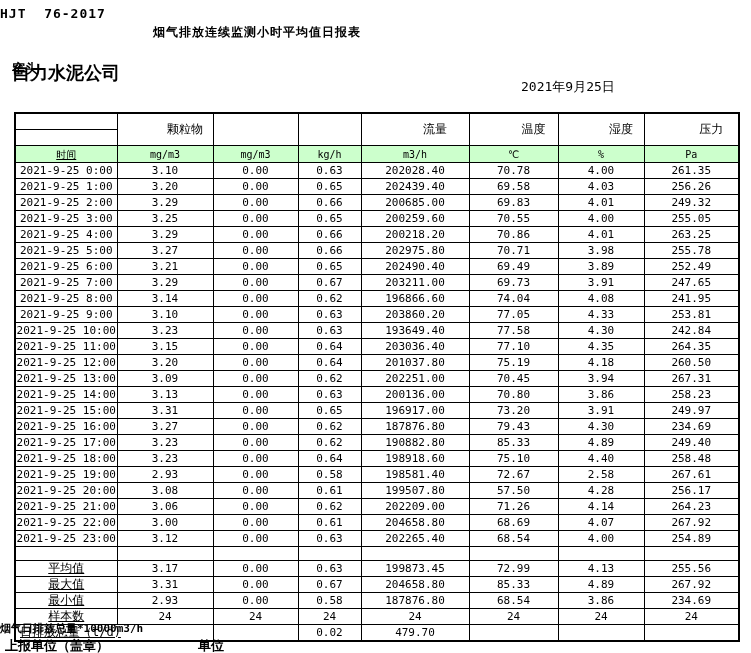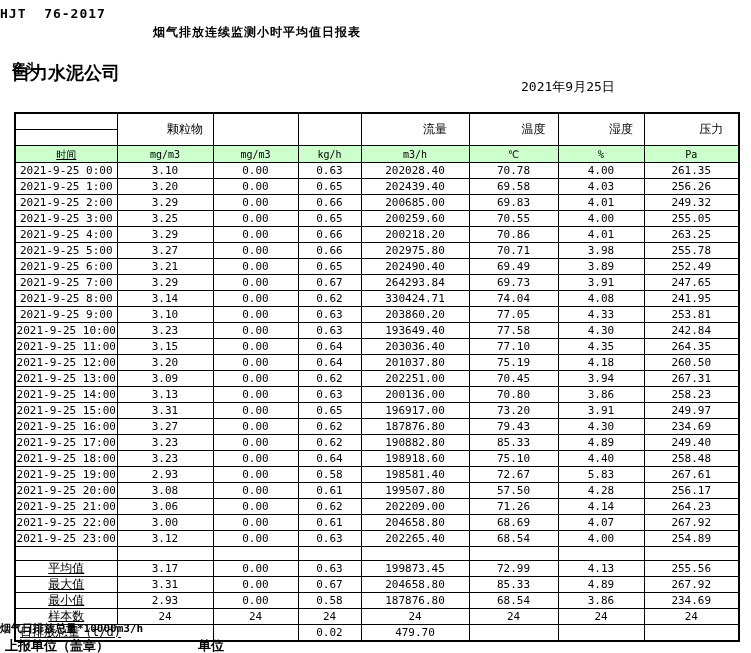--- a/index.html
+++ b/index.html
@@ -144,31 +144,31 @@
           <td>202490.40</td>
           <td>69.49</td>
           <td>3.89</td>
           <td>252.49</td>
         </tr>
         <tr>
           <td>2021-9-25 7:00</td>
           <td>3.29</td>
           <td>0.00</td>
           <td>0.67</td>
-          <td>264293.84</td>
+          <td>203211.00</td>
           <td>69.73</td>
           <td>3.91</td>
           <td>247.65</td>
         </tr>
         <tr>
           <td>2021-9-25 8:00</td>
           <td>3.14</td>
           <td>0.00</td>
           <td>0.62</td>
-          <td>330424.71</td>
+          <td>196866.60</td>
           <td>74.04</td>
           <td>4.08</td>
           <td>241.95</td>
         </tr>
         <tr>
           <td>2021-9-25 9:00</td>
           <td>3.10</td>
           <td>0.00</td>
           <td>0.63</td>
           <td>203860.20</td>
@@ -266,21 +266,21 @@
           <td>4.40</td>
           <td>258.48</td>
         </tr>
         <tr>
           <td>2021-9-25 19:00</td>
           <td>2.93</td>
           <td>0.00</td>
           <td>0.58</td>
           <td>198581.40</td>
           <td>72.67</td>
-          <td>5.83</td>
+          <td>2.58</td>
           <td>267.61</td>
         </tr>
         <tr>
           <td>2021-9-25 20:00</td>
           <td>3.08</td>
           <td>0.00</td>
           <td>0.61</td>
           <td>199507.80</td>
           <td>57.50</td>
           <td>4.28</td>

